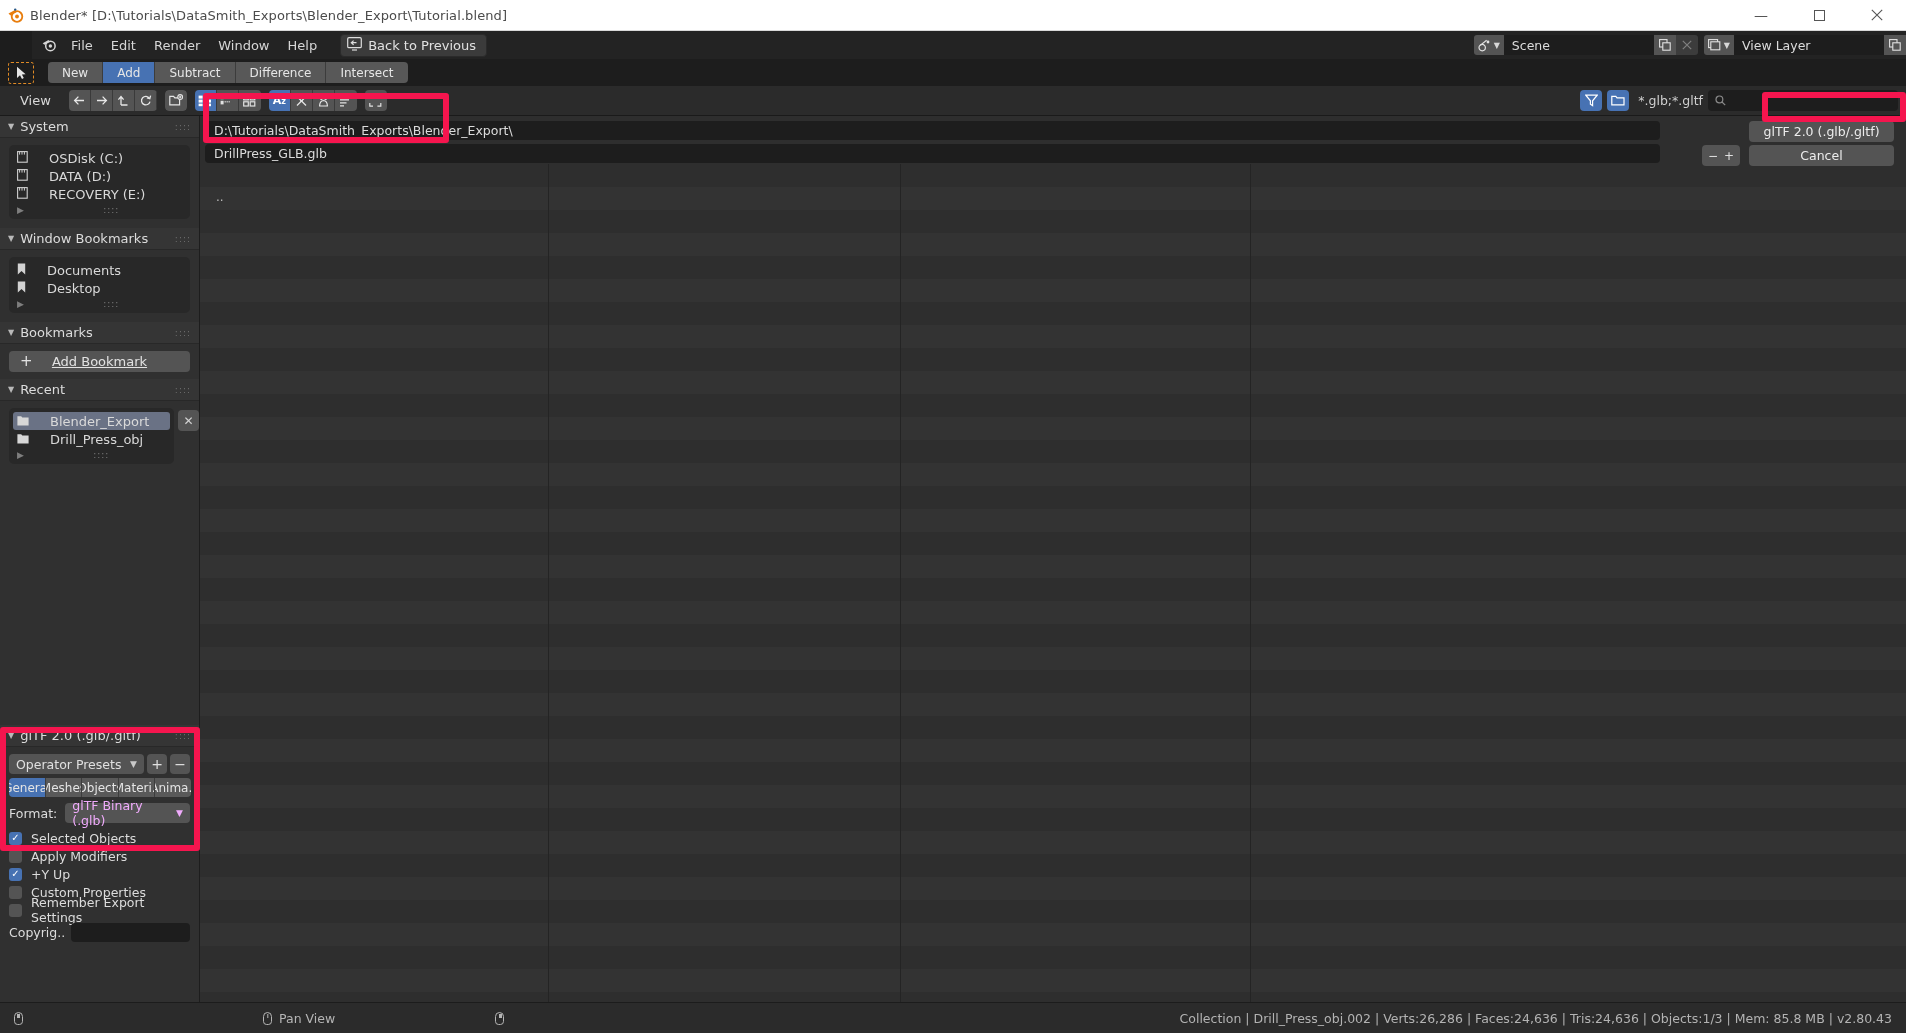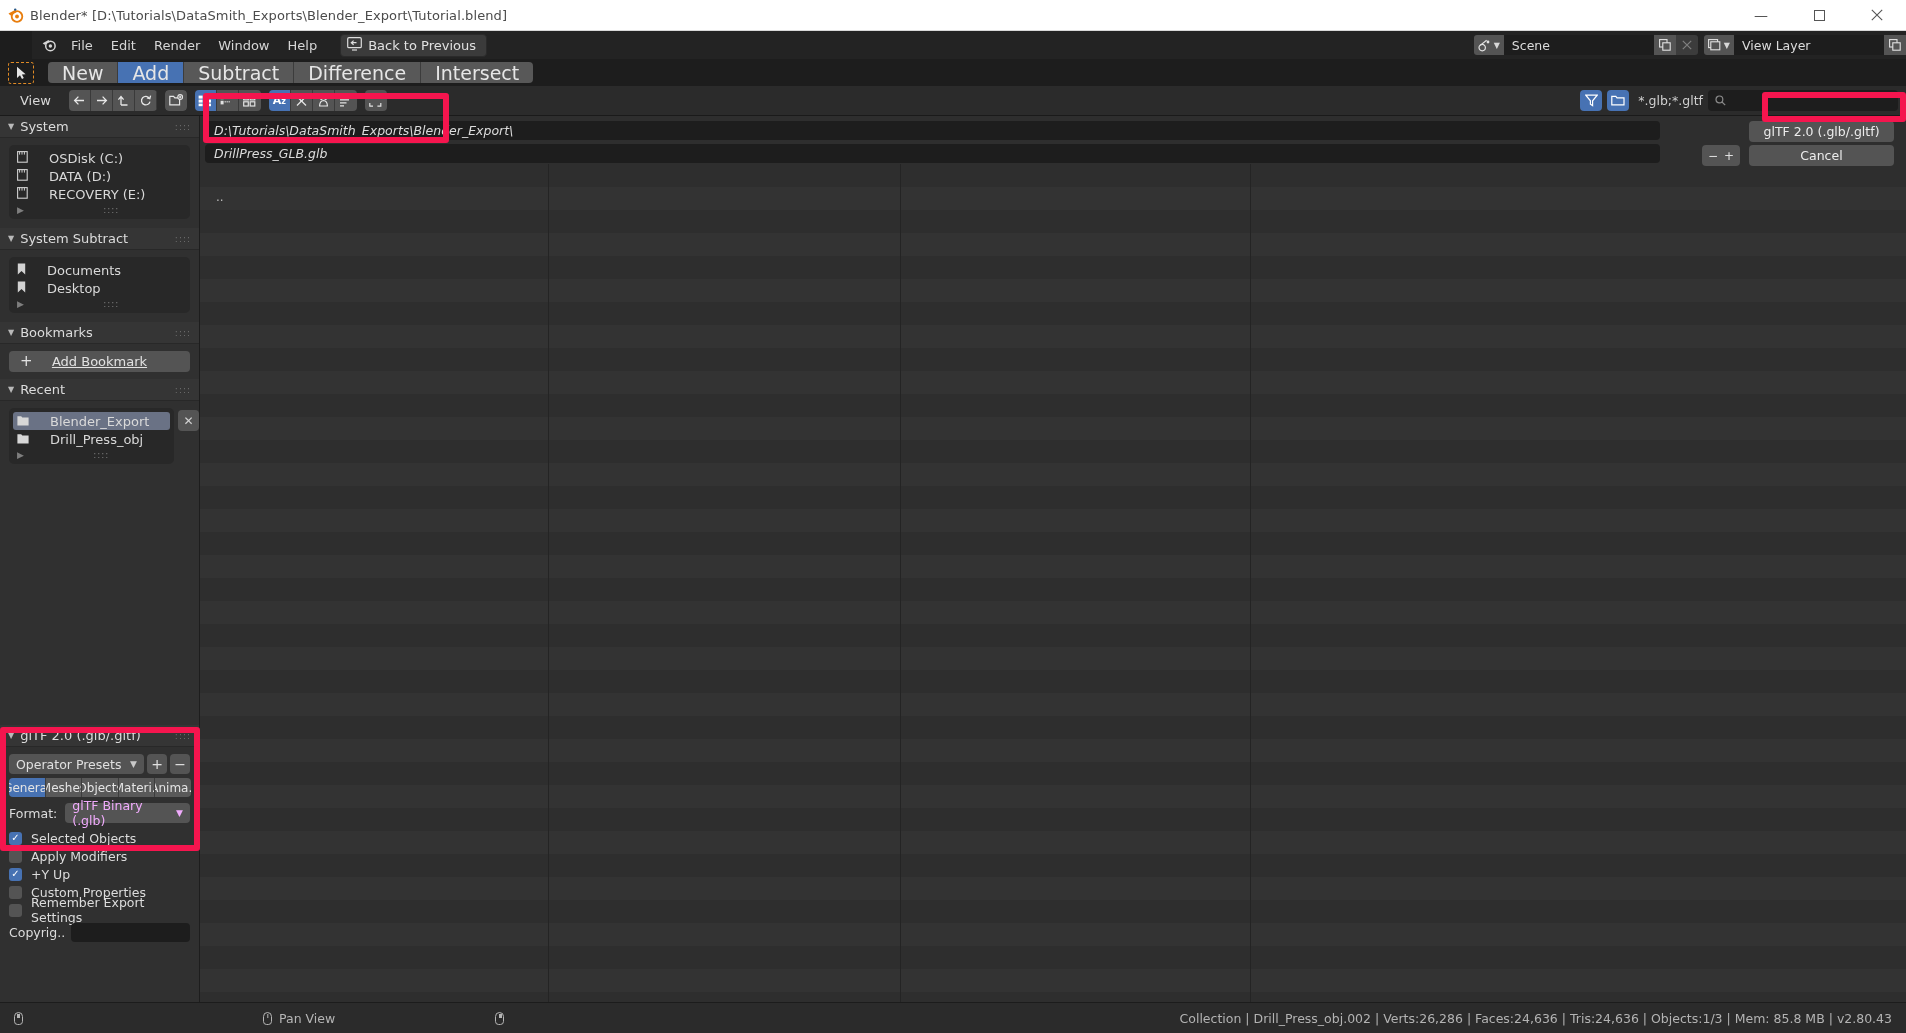--- a/index.html
+++ b/index.html
@@ -64,21 +64,21 @@
   .toolrow {
     position:absolute; left:0; top:59px; width:1906px; height:27px;
     background:#1d1d1d; display:flex; align-items:center; padding-left:8px;
   }
   .cursor-box {
     width:26px; height:22px; border:1px dashed #e08b26; border-radius:3px;
     display:flex; align-items:center; justify-content:center; margin-right:14px;
   }
   .seg { display:flex; }
   .seg > div {
-    background:#585858; color:#e6e6e6; font-size:19px; height:21px;
+    background:#585858; color:#e6e6e6; font-size:12px; height:21px;
     display:flex; align-items:center; justify-content:center; padding:0 14px;
     border-right:1px solid #3c3c3c;
   }
   .seg > div:first-child { border-radius:4px 0 0 4px; }
   .seg > div:last-child { border-radius:0 4px 4px 0; border-right:none; }
   .seg > div.active { background:#4772b3; }
 
   
   .fbheader {
     position:absolute; left:0; top:86px; width:1906px; height:30px;
@@ -177,21 +177,21 @@
   .copyrow .lbl { font-size:12.5px; color:#dcdcdc; white-space:nowrap; }
   .copyfield { flex:1; height:19px; background:#1d1d1d; border-radius:4px; }
 
   
   .mainarea {
     position:absolute; left:200px; top:116px; width:1706px; height:886px;
     background:#2e2e2e; overflow:hidden;
   }
   .pathrow, .namerow {
     position:absolute; left:5px; height:19px; background:#1d1d1d; border-radius:4px;
-    display:flex; align-items:center; padding:0 9px; font-size:12.5px; color:#dcdcdc;font-style:italic;
+    display:flex; align-items:center; padding:0 9px; font-size:12.5px; color:#dcdcdc;
   }
   .filelist { position:absolute; left:0; top:48px; right:0; bottom:0; }
   .frow { height:23px; display:flex; align-items:center; }
   .frow.alt { background:#333333; }
   .frow.norm { background:#2e2e2e; }
   .colline { position:absolute; top:0; bottom:0; width:1px; background:#242424; }
   .parent-ent {
     position:absolute; left:16px; top:26px; font-size:12px; color:#bdbdbd;
   }
 
@@ -510,21 +510,21 @@
         <span>RECOVERY (E:)</span>
       </div>
       <div class="lrow-foot">
         <span>▶</span>
         <span class="dots">::::</span>
       </div>
     </div>
 
     <div class="panel-head">
       <span class="tri">▼</span>
-      <span>System Subtract</span>
+      <span>Window Bookmarks</span>
       <span class="grip">::::</span>
     </div>
     <div class="listbox">
       <div class="lrow">
         <span>
           <svg width="9" height="12" viewBox="0 0 9 12">
               <path d="M0.8 0.6 H8.2 V11.4 L4.5 8 L0.8 11.4 Z" fill="#d2d2d2"></path>
             </svg>
         </span>
         <span>Documents</span>

